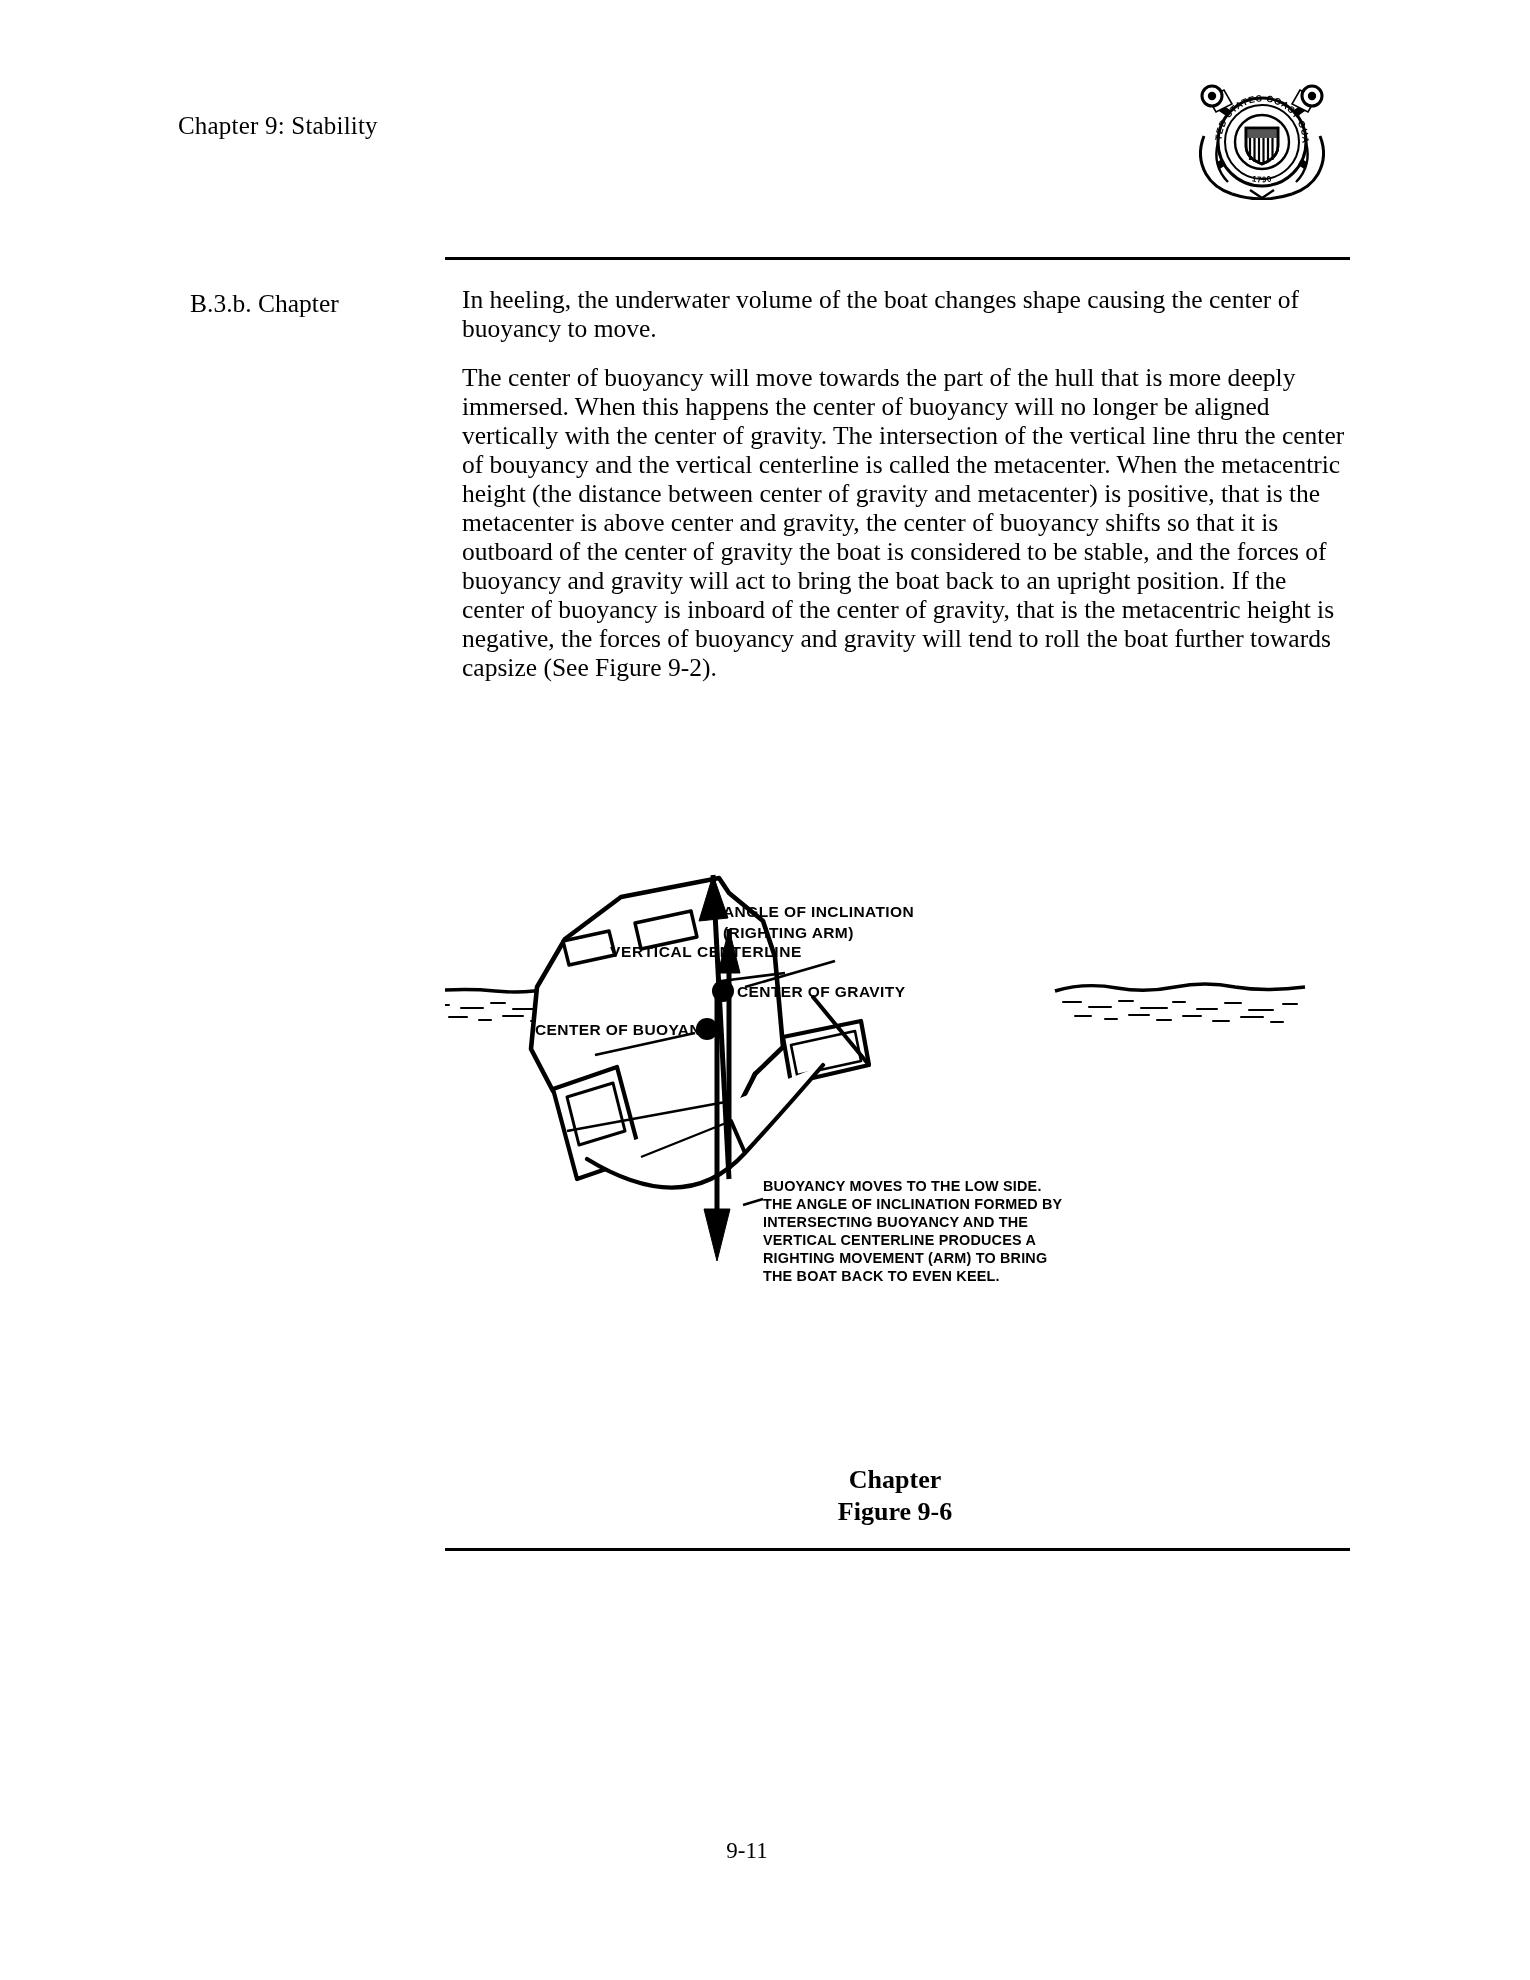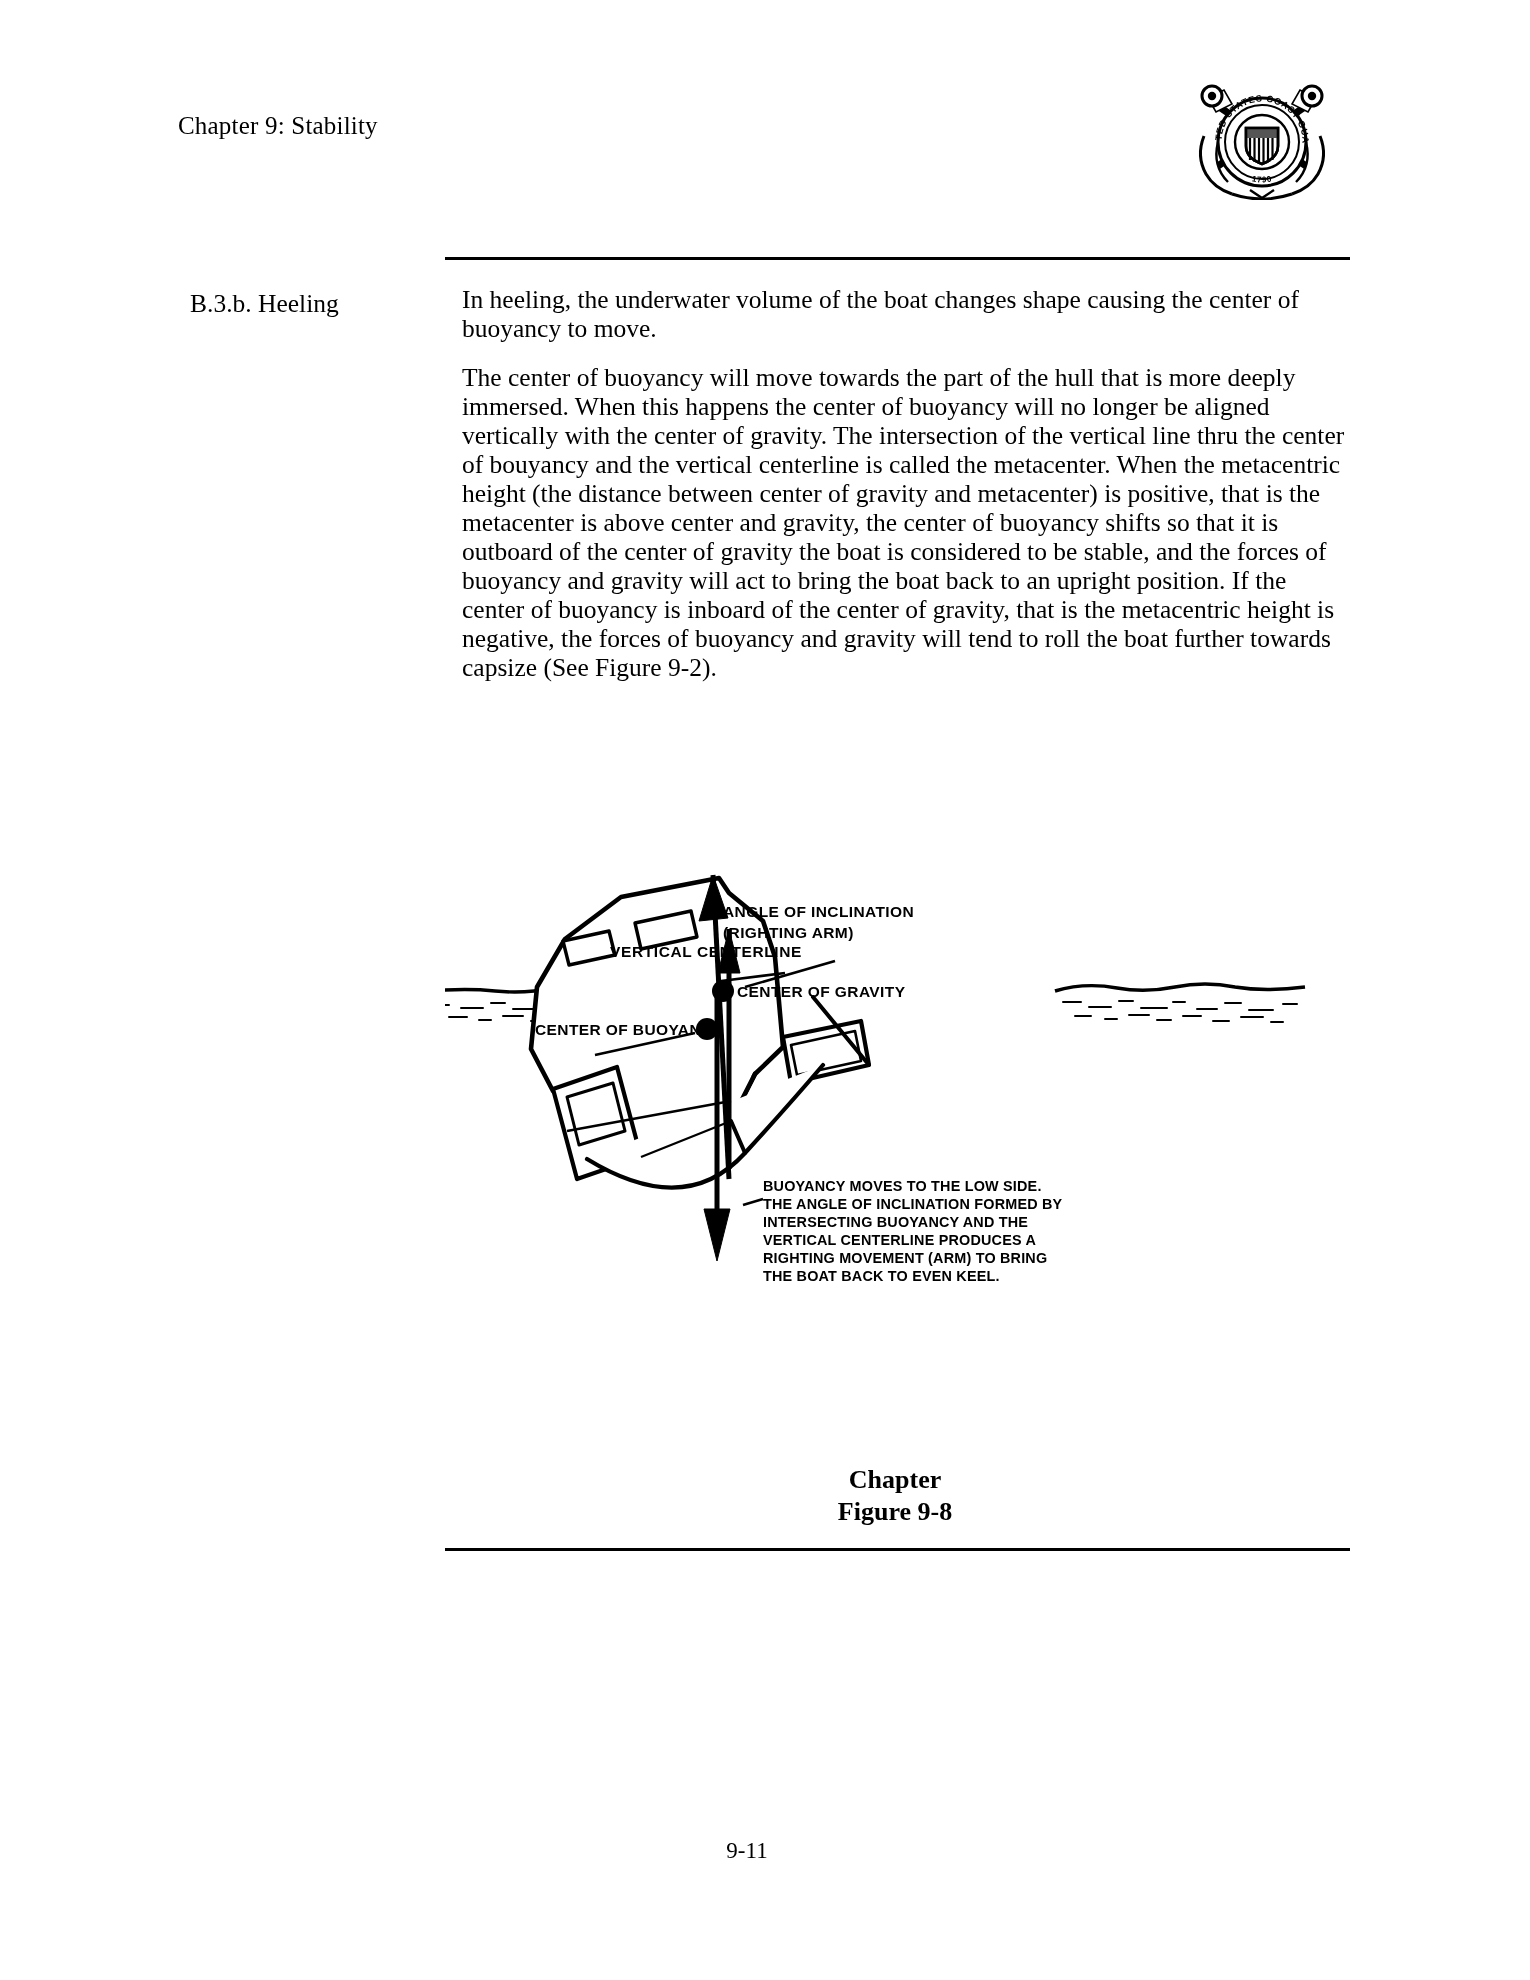--- a/index.html
+++ b/index.html
@@ -172,21 +172,21 @@
           <path d="M84.5 68 L84.5 90"></path>
       </g>
       <path d="M58 58 L90 58 L90 76 Q90 88 74 94 Q58 88 58 76 Z" fill="none" stroke="#000" stroke-width="2.6"></path>
     </g>
   </svg>
 </div>
 
 <div class="hrule" id="rule-top"></div>
 <div class="hrule" id="rule-bottom"></div>
 
-<div id="section-label">B.3.b.  Heeling</div>
+<div id="section-label">B.3.b.  Chapter</div>
 
 <div id="body-column">
   <p>In heeling, the underwater volume of the boat changes shape causing the center of buoyancy to move.</p>
   <p>The center of buoyancy will move towards the part of the hull that is more deeply immersed. When this happens the center of buoyancy will no longer be aligned vertically with the center of gravity. The intersection of the vertical line thru the center of bouyancy and the vertical centerline is called the metacenter. When the metacentric height (the distance between center of gravity and metacenter) is positive, that is the metacenter is above center and gravity, the center of buoyancy shifts so that it is outboard of the center of gravity the boat is considered to be stable, and the forces of buoyancy and gravity will act to bring the boat back to an upright position. If the center of buoyancy is inboard of the center of gravity, that is the metacentric height is negative, the forces of buoyancy and gravity will tend to roll the boat further towards capsize (See Figure 9-2).</p>
 </div>
 
 <div id="figure-block">
 
   <svg id="figure-svg" width="905" height="590" viewBox="0 0 905 590">
 
@@ -335,19 +335,19 @@
     </g>
 
   </svg>
 
   <svg style="position:absolute;left:0;top:0;pointer-events:none" width="905" height="590">
     <text class="fig-text" x="165" y="88" font-size="15.5" letter-spacing="0.6">VERTICAL CENTERLINE</text>
   </svg>
 
   <div id="figure-caption">
     <div>Chapter</div>
-    <div>Figure 9-8</div>
+    <div>Figure 9-6</div>
   </div>
 </div>
 
 <div id="page-number">
   <span>9-11</span>
 </div>
 
 </body></html>

